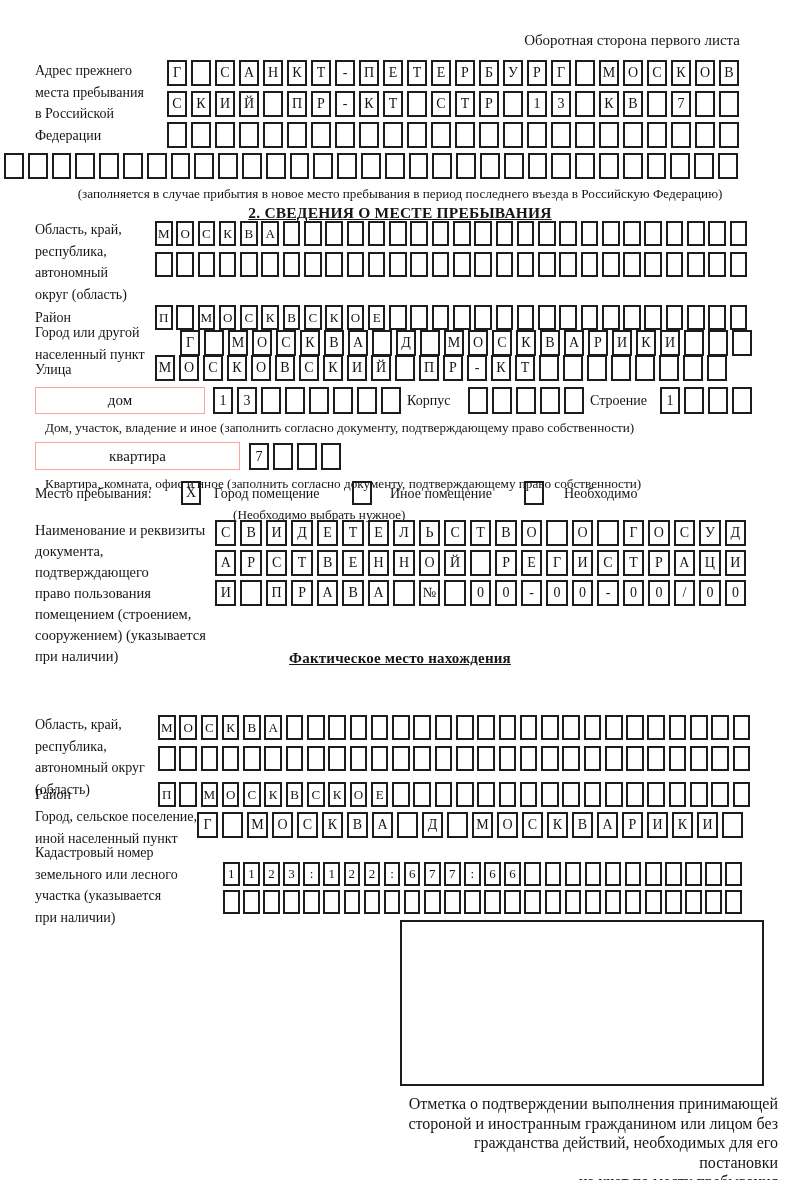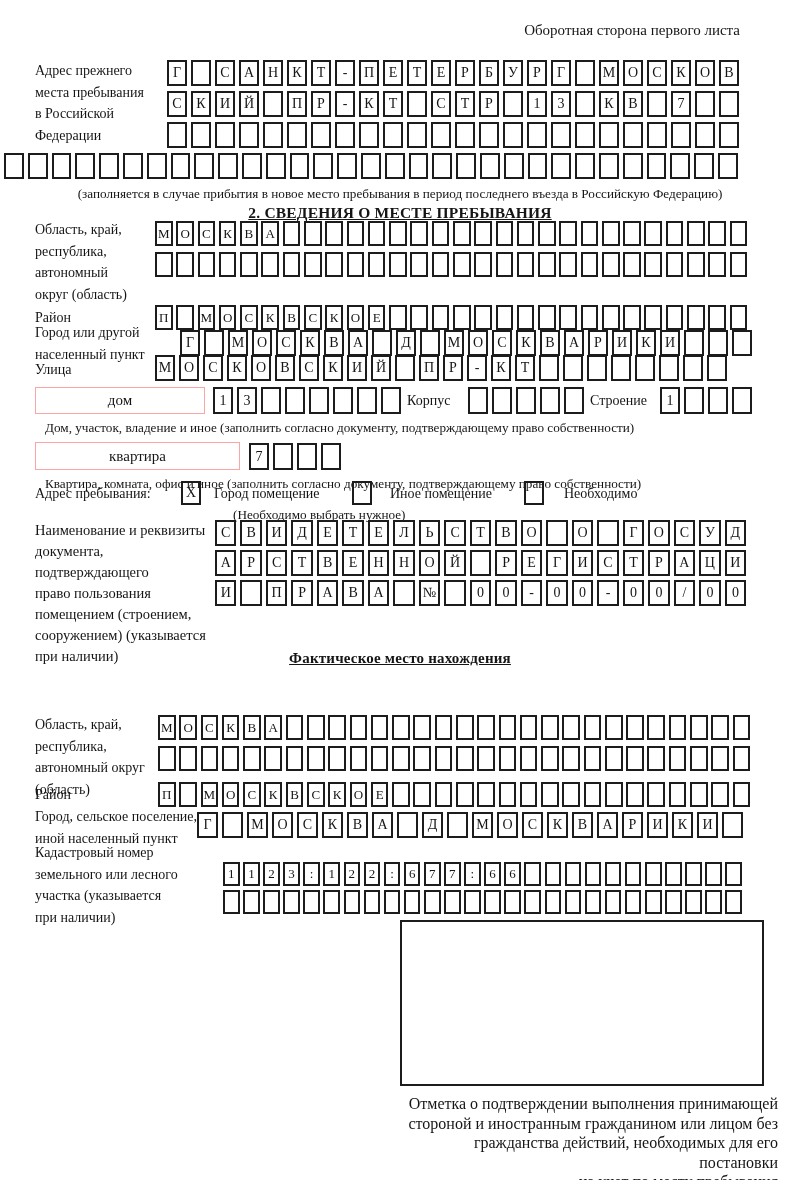--- a/index.html
+++ b/index.html
@@ -1,21 +1,21 @@
 <!DOCTYPE html>
 <html><head>
 <meta charset="utf-8">
 <style>
   html,body{margin:0;padding:0;background:#fff;}
   .page{position:relative;width:800px;height:1180px;background:#fff;overflow:hidden;
         font-family:"Liberation Serif","DejaVu Serif",serif;color:#151515;}
   .abs{position:absolute;}
   .lbl{font-size:14px;line-height:21.5px;white-space:pre-line;}
   .lbl-sm{font-size:14.5px;line-height:21px;white-space:pre-line;}
-  .title{width:740px;text-align:right;font-size:15px;}
+  .title{width:740px;text-align:right;font-size:15px;margin-top:10px;}
   .h-bold{width:800px;text-align:center;font-size:15.5px;font-weight:bold;letter-spacing:.2px;text-decoration:underline;}
   .note{font-size:13.2px;}
   .note-c{width:800px;text-align:center;font-size:13.2px;white-space:pre-line;line-height:19px;}
   .cells{display:flex;}
   .cell{box-sizing:border-box;border:2px solid #1c1c1c;background:#fff;display:flex;
         align-items:center;justify-content:center;font-size:14px;flex:0 0 auto;}
   .col{display:flex;flex-direction:column;}
   .c24{gap:4px}.c24 .cell{width:20px;height:26px;}
   .c31{gap:4px}.c31 .cell{width:19.8px;height:26px;}
   .c28{gap:3.7px}.c28 .cell{width:17.6px;height:25px;font-size:13px;}
@@ -344,21 +344,21 @@
 
   <div class="abs widebox" style="left:35px;top:442px;width:205px;height:28px">квартира</div>
   <div class="abs cells cbig" style="left:249px;top:443px">
       <span class="cell">7</span>
       <span class="cell"></span>
       <span class="cell"></span>
       <span class="cell"></span>
     </div>
   <div class="abs note" style="left:45px;top:476px">Квартира, комната, офис и иное (заполнить согласно документу, подтверждающему право собственности)</div>
 
-  <div class="abs lbl" style="left:35px;top:481px;top:483px">Адрес пребывания:</div>
+  <div class="abs lbl" style="left:35px;top:481px;top:483px">Место пребывания:</div>
   <div class="abs chk" style="left:181px;top:481px">X</div>
   <div class="abs lbl" style="left:214px;top:483px">Город помещение</div>
   <div class="abs chk" style="left:352px;top:481px"></div>
   <div class="abs lbl" style="left:390px;top:483px">Иное помещение</div>
   <div class="abs chk" style="left:524px;top:481px"></div>
   <div class="abs lbl" style="left:564px;top:483px">Необходимо</div>
   <div class="abs note" style="left:233px;top:507px">(Необходимо выбрать нужное)</div>
 
   <div class="abs lbl-sm" style="left:35px;top:520px;width:182px">Наименование и реквизиты
 документа, подтверждающего

